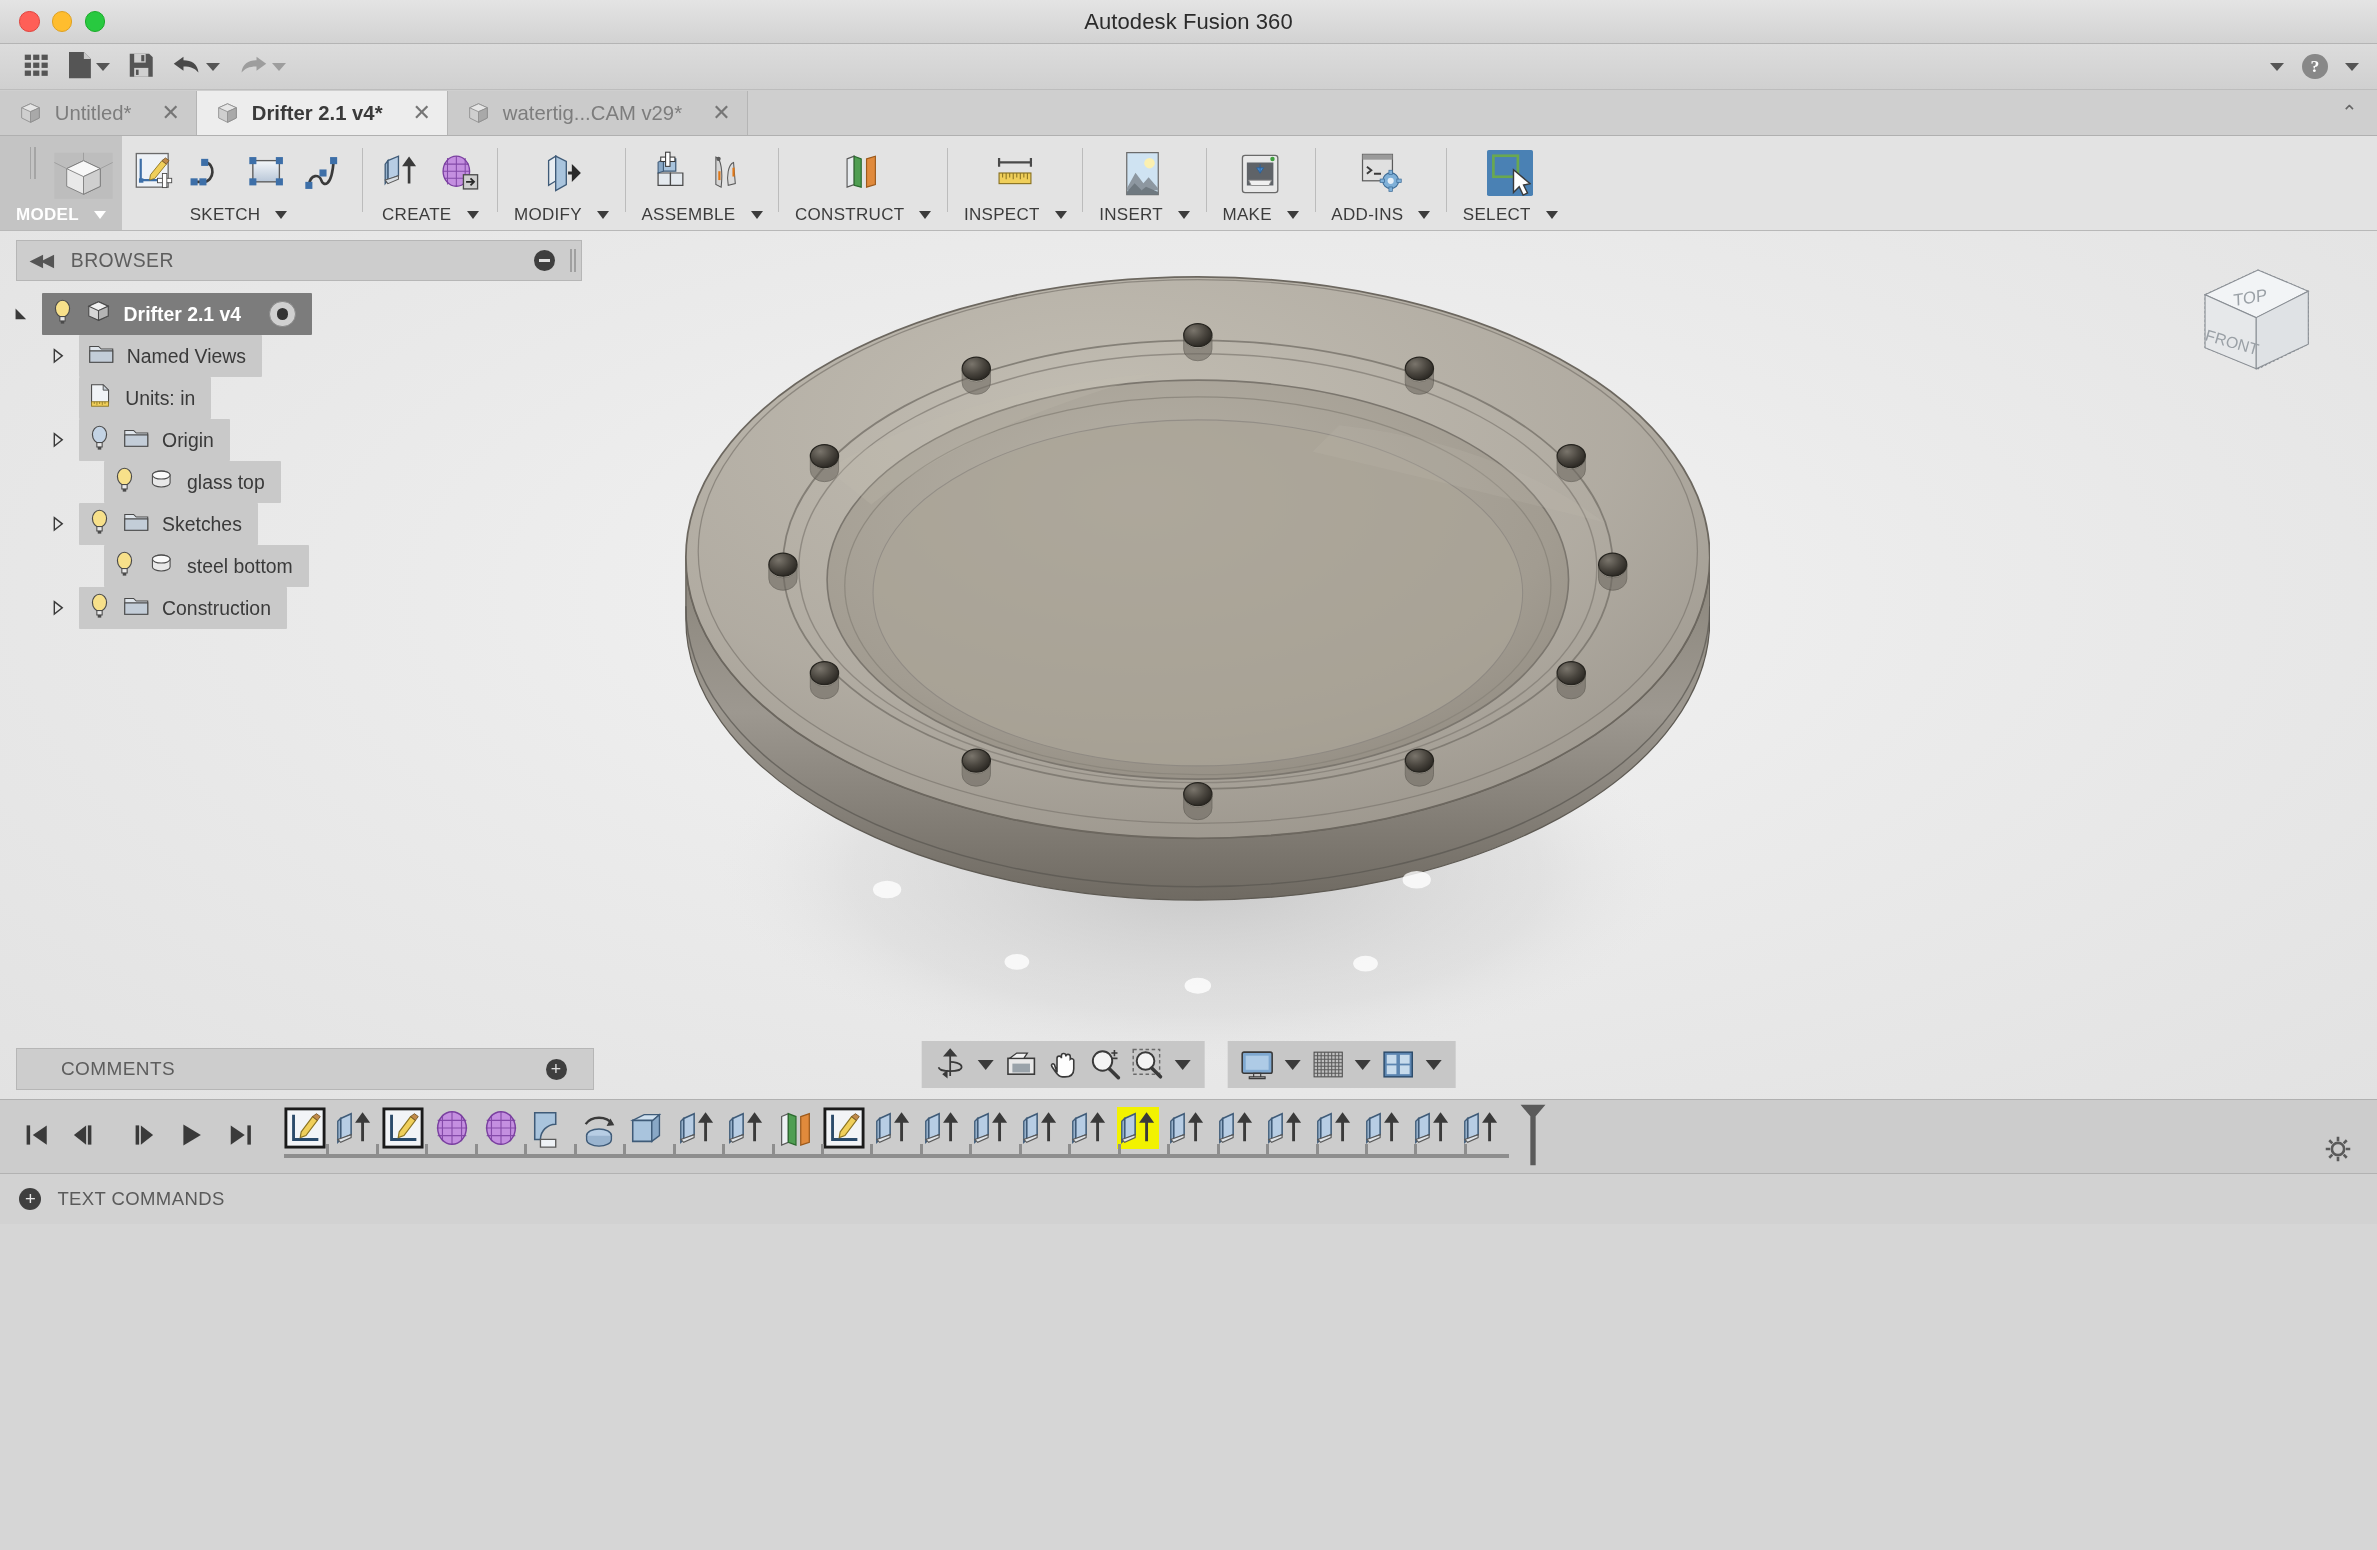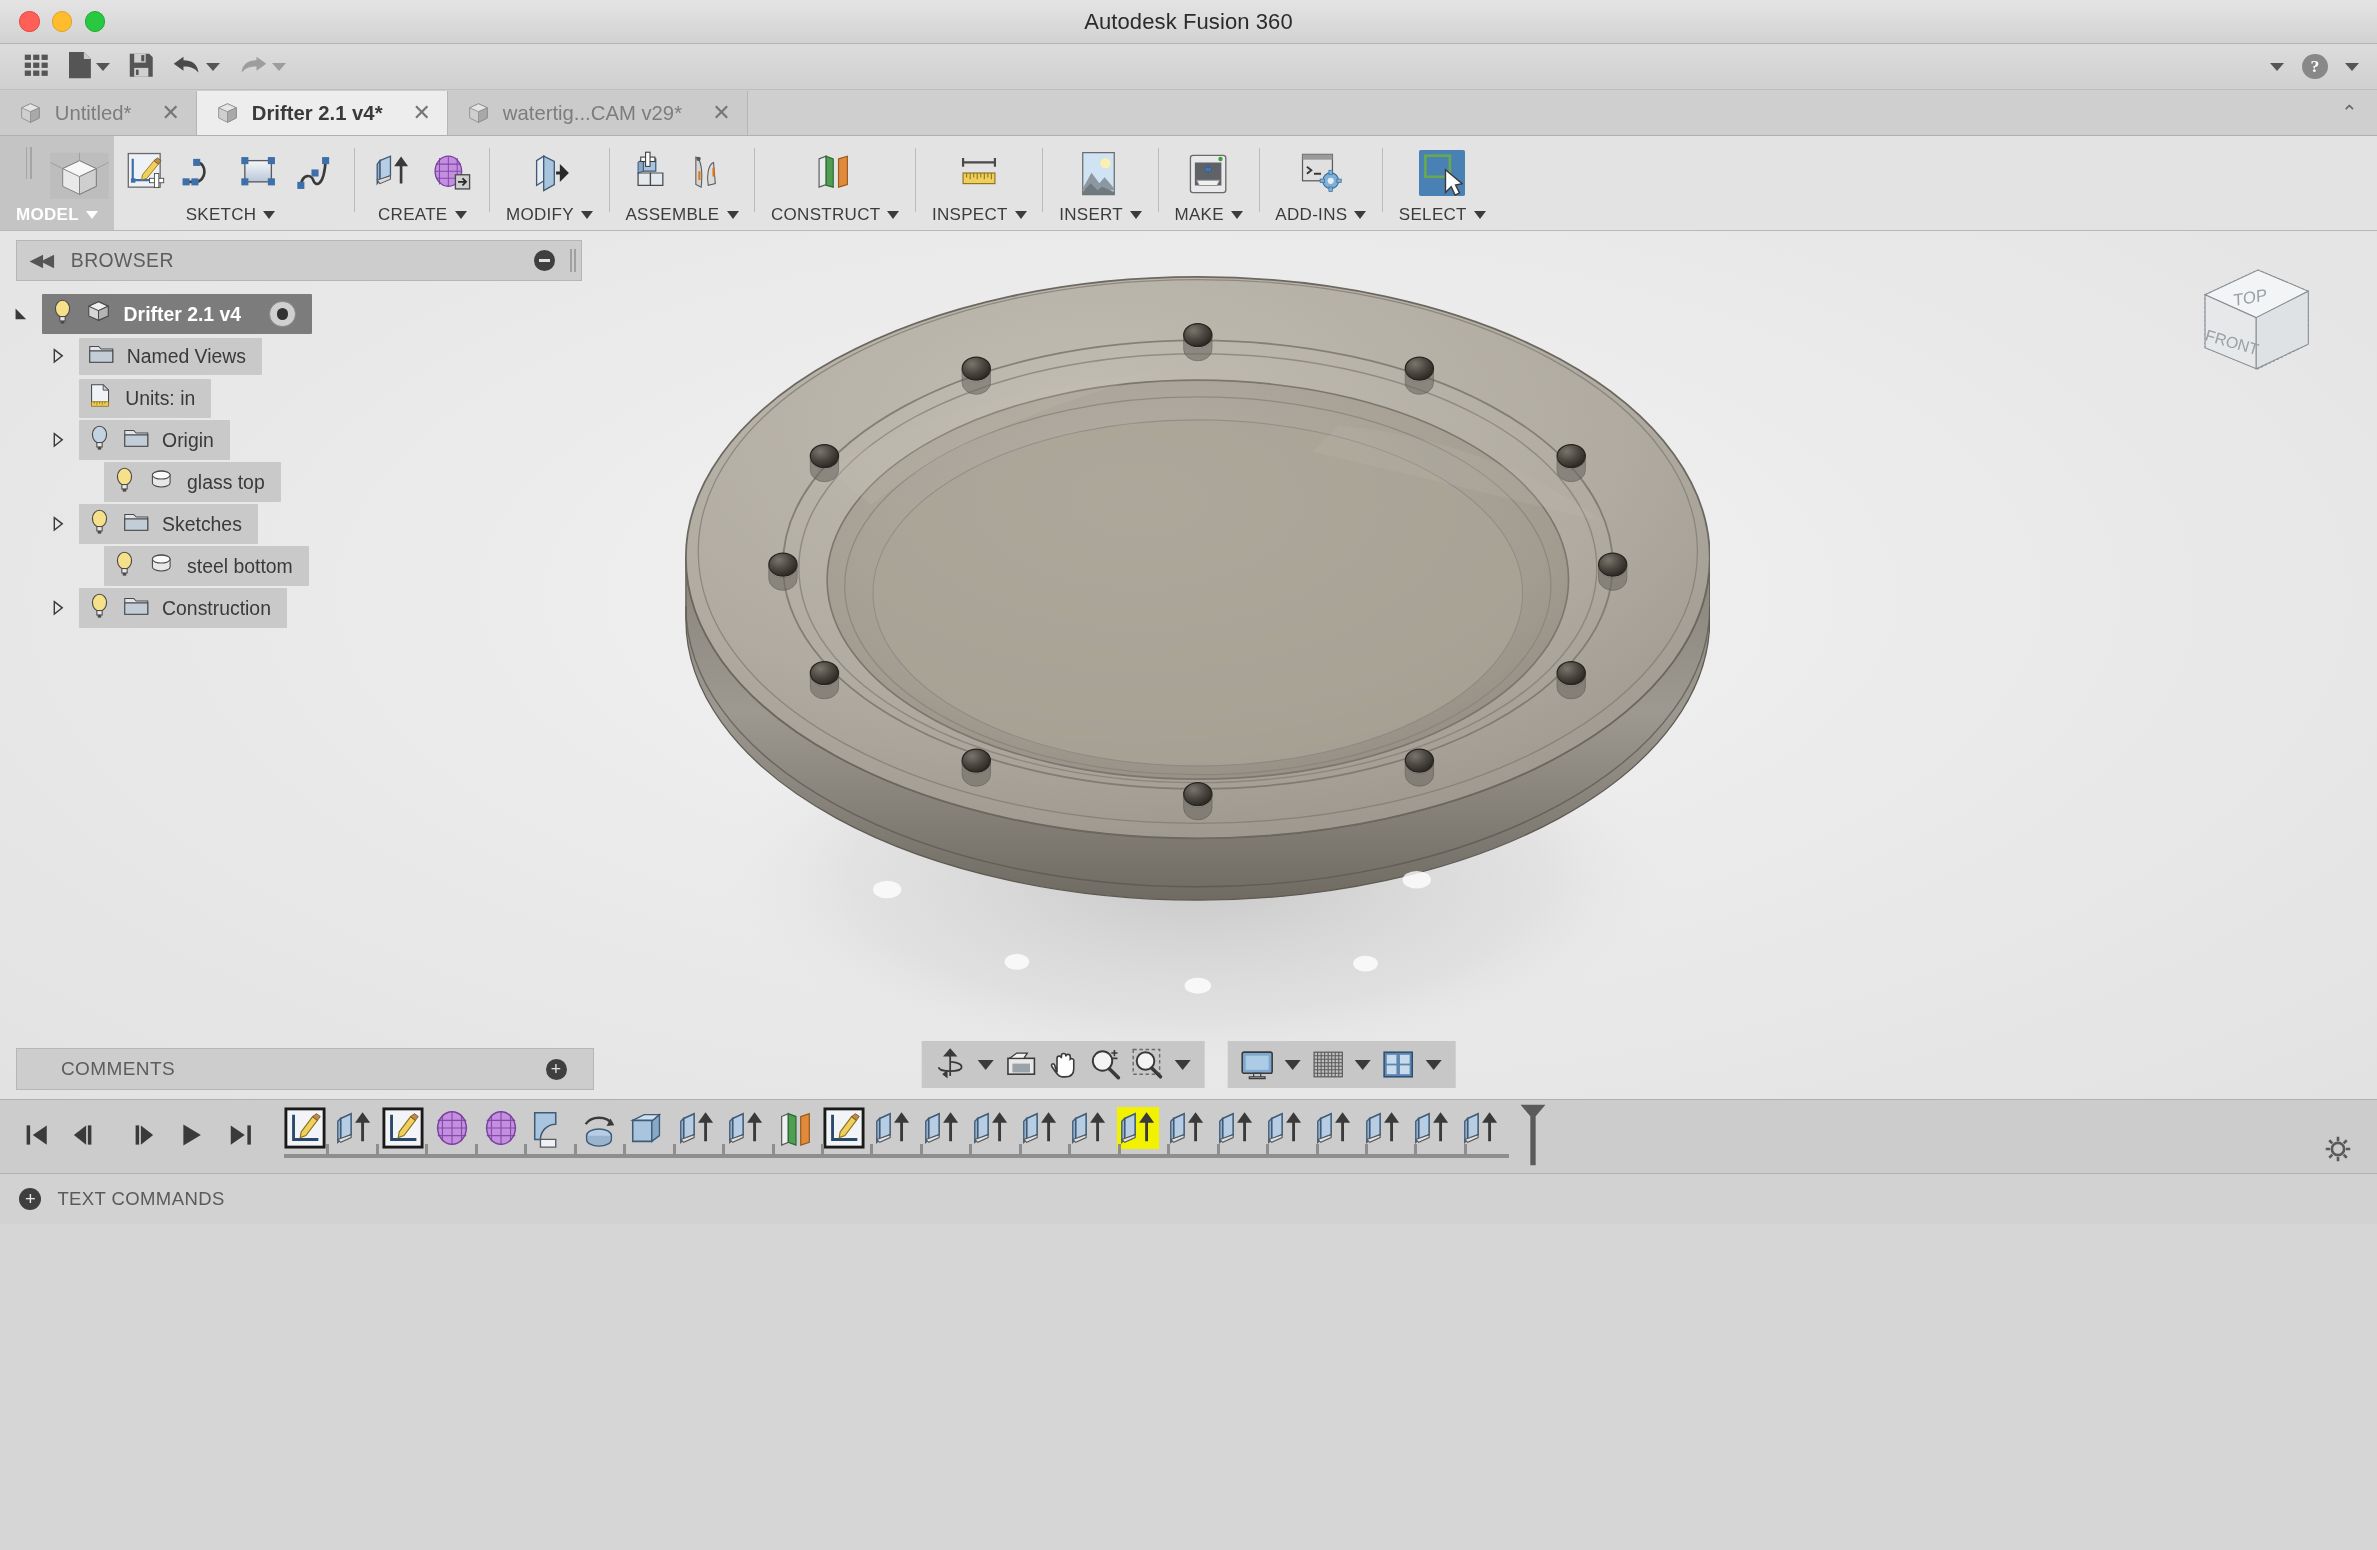--- a/index.html
+++ b/index.html
@@ -64,21 +64,21 @@
   .collapse-ribbon { position:absolute; right: 19.4px; bottom: 10.6px; color:#666; font-size: 19.4px; }
 
   
   .ribbon {
     height: 95px; flex: 0 0 95px; display:flex; align-items:stretch;
     background: #e3e3e3; border-bottom: 0.9px solid #b8b8b8; position:relative;
   }
   .panel { display:flex; flex-direction:column; align-items:center; justify-content:flex-end; position:relative; padding: 0 8.8px 5.3px; }
   .panel.model-panel { background:#c4c4c4; padding: 0 16px 5.3px; }
   .panel .icons { display:flex; align-items:center; gap: 10.6px; flex:1; padding-top: 5.3px; }
-  .panel .plabel { font-size: 17px; color:#3c3c3c; display:flex; align-items:center; gap:7px; letter-spacing: 0.3px; white-space:nowrap; }
+  .panel .plabel { font-size: 17px; color:#3c3c3c; display:flex; align-items:center; gap:15px; letter-spacing: 0.3px; white-space:nowrap; }
   .panel.model-panel .plabel { color:#fff; font-weight:bold; }
   .pcaret { width:0;height:0;border-left:6.2px solid transparent;border-right:6.2px solid transparent;border-top:8px solid #3c3c3c; }
   .panel.model-panel .pcaret { border-top-color:#fff; }
   .sep { width:0.9px; background:#bcbcbc; margin: 12.4px 7px 17.7px; }
   .ico { width: 46px; height: 46px; display:block; cursor:pointer; border-radius:2.6px; }
   .grip { width: 12.4px; display:flex; gap:2.6px; align-items:center; justify-content:center; padding-bottom: 21px; }
   .grip i { width:1.8px; height:32px; background:#a5a5a5; display:block; }
   .sel-hl { background:#4a81b4; border-radius:1.8px; padding:1.8px; }
 
   
@@ -99,21 +99,21 @@
     position:relative;
   }
   .browser-hdr .ttl { font-size: 19.4px; color:#5d5d5d; margin-left: 19.4px; letter-spacing:0.4px; }
   .arrows-left { color:#555; font-size: 17.7px; letter-spacing:-2.6px; }
   .minus-circle { position:absolute; right: 26.5px; width:21px; height:21px; border-radius:50%; background:#3f3f3f; display:flex; align-items:center; justify-content:center; }
   .minus-circle i { display:block; width:11.5px; height:2.6px; background:#e0e0e0; }
   .hgrip { position:absolute; right: 5.3px; display:flex; gap:2.6px; }
   .hgrip i { width:1.8px;height:23px;background:#a0a0a0;display:block; }
 
   .tree { padding: 12.4px 0 0 0; }
-  .tnode { display:flex; align-items:center; height: 42px; font-size: 19.4px; color:#3a3a3a; }
+  .tnode { display:flex; height: 42px; font-size: 19.4px; color:#3a3a3a; }
   .tw { width: 42px; flex:0 0 42px; display:flex; align-items:center; justify-content:center; cursor:pointer; }
   .tw svg { display:block; }
   .trow {
     display:flex; align-items:center; gap: 12.4px; background:#c9c9c9;
     padding: 4.4px 16px 4.4px 8.8px; border-radius:0.9px; cursor:pointer; position:relative;
   }
   .trow.selected { background:#7c7c7c; }
   .trow.selected .tlabel { color:#fff; font-weight:bold; }
   .tlabel { white-space:nowrap; }
   .radio-dot { width:26.5px;height:26.5px;border-radius:50%;background:#d0d0d0;border:1.8px solid #8a8a8a;display:flex;align-items:center;justify-content:center;margin-left: 16px; }

